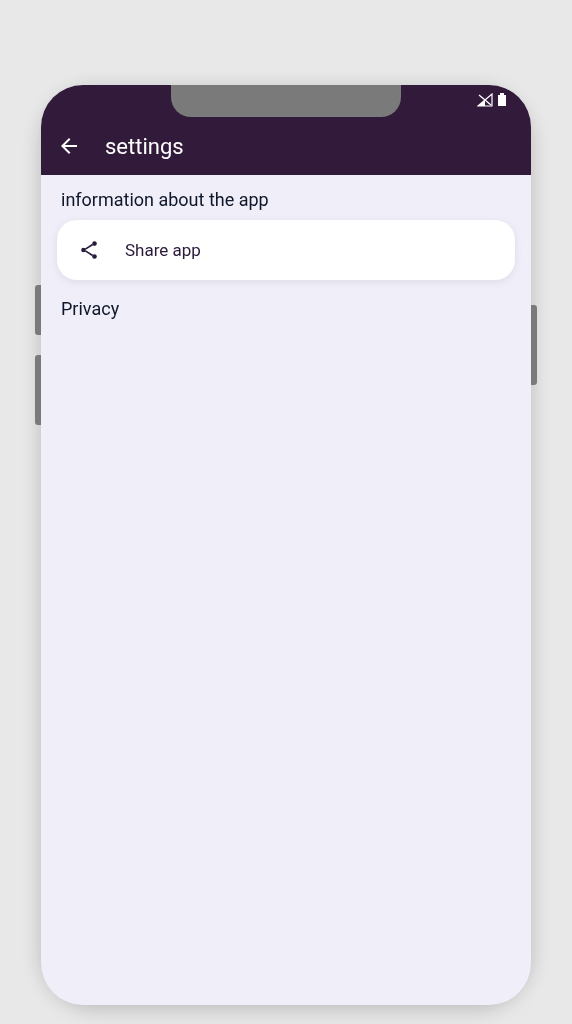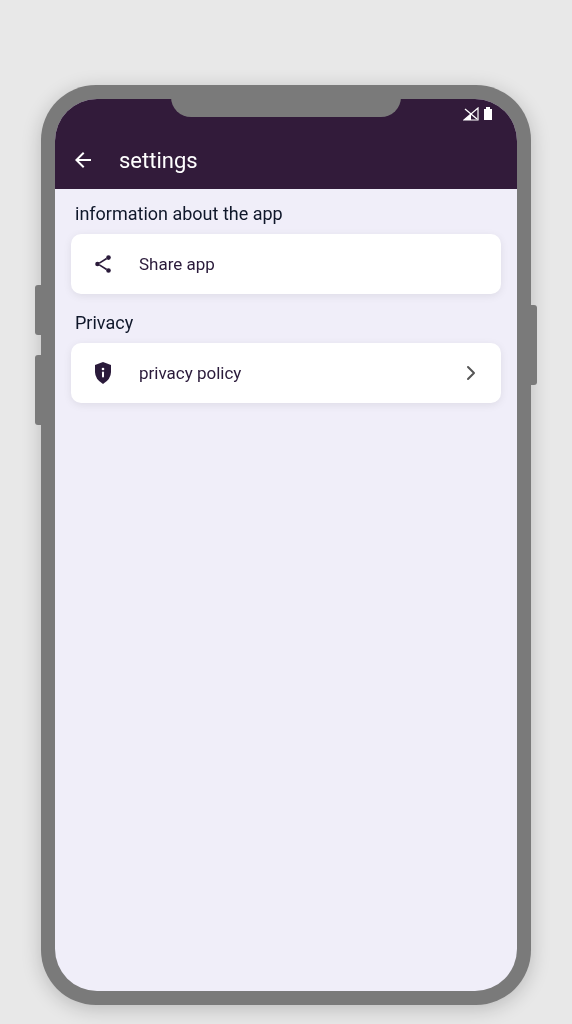--- a/index.html
+++ b/index.html
@@ -11,21 +11,21 @@
       display: flex;
       align-items: flex-start;
       justify-content: center;
       padding-top: 85px;
     }
     .phone-frame {
       width: 490px;
       height: 920px;
       background: #7a7a7a;
       border-radius: 55px;
-      padding: 14px;
+      padding: 0;
       position: relative;
       box-shadow: 0 4px 20px rgba(0,0,0,0.2);
     }
     .phone-frame::before {
       content: "";
       position: absolute;
       left: -6px;
       top: 200px;
       width: 6px;
       height: 50px;
@@ -107,21 +107,21 @@
       padding: 14px 16px;
     }
     .section-label {
       font-size: 18px;
       color: #0f172a;
       margin-bottom: 10px;
       padding-left: 4px;
     }
     .card {
       background: #fff;
-      border-radius: 10px;
+      border-radius: 20px;
       box-shadow: 0 2px 8px rgba(0,0,0,0.08);
       margin-bottom: 18px;
       overflow: hidden;
     }
     .list-item {
       display: flex;
       align-items: center;
       padding: 18px 20px;
       gap: 24px;
       cursor: pointer;
@@ -199,32 +199,15 @@
               </svg>
           </div>
           <div class="item-label">Share app</div>
         </div>
 
 
       </div>
 
       <div class="section-label">Privacy</div>
 
-      <div class="card">
-        <div class="list-item">
-          <div class="item-icon">
-            <svg width="20" height="22" viewBox="0 0 20 22">
-                <path d="M10 0 L18 3 L18 10 Q18 17 10 22 Q2 17 2 10 L2 3 Z" fill="#2a1a3a"></path>
-                <circle cx="10" cy="7" r="1.3" fill="#fff"></circle>
-                <rect x="9" y="9.5" width="2" height="6" rx="1" fill="#fff"></rect>
-              </svg>
-          </div>
-          <div class="item-label">privacy policy</div>
-          <div class="chevron">
-            <svg width="10" height="16" viewBox="0 0 10 16">
-                <path d="M2 2 L8 8 L2 14" fill="none" stroke="#555" stroke-width="2" stroke-linecap="round" stroke-linejoin="round"></path>
-              </svg>
-          </div>
-        </div>
-      </div>
     </div>
   </div>
 </div>
 
 </body></html>

